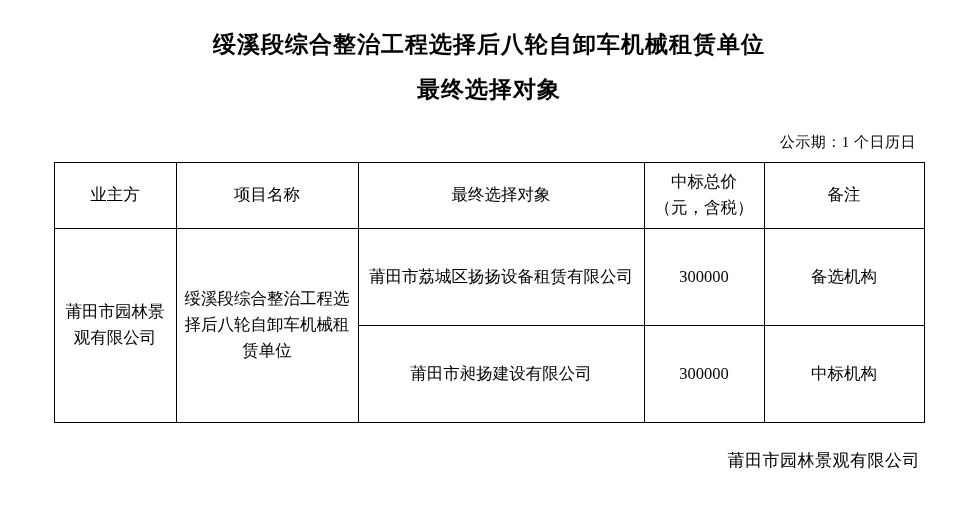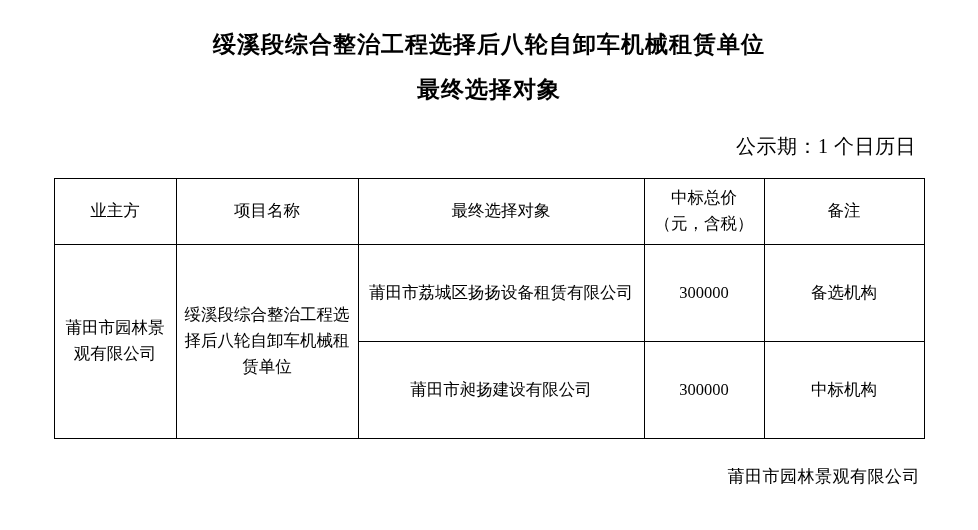--- a/index.html
+++ b/index.html
@@ -29,28 +29,28 @@
     line-height: 1.5;
   }
   .doc-title .line1 {
     padding-top: 24px;
   }
   .doc-title .line2 {
     padding-top: 10px;
   }
   .notice-period {
     text-align: right;
-    font-size: 20px;
+    font-size: 15px;
     margin-top: 26px;
     padding-right: 10px;
     letter-spacing: 0.5px;
   }
   table.result-table {
     width: 754px;
-    margin: 18px auto 0 auto;
+    margin: 10px auto 0 auto;
     border-collapse: collapse;
     table-layout: fixed;
   }
   table.result-table th,
   table.result-table td {
     border: 1px solid #000000;
     font-size: 16.5px;
     font-weight: normal;
     text-align: center;
     vertical-align: middle;

